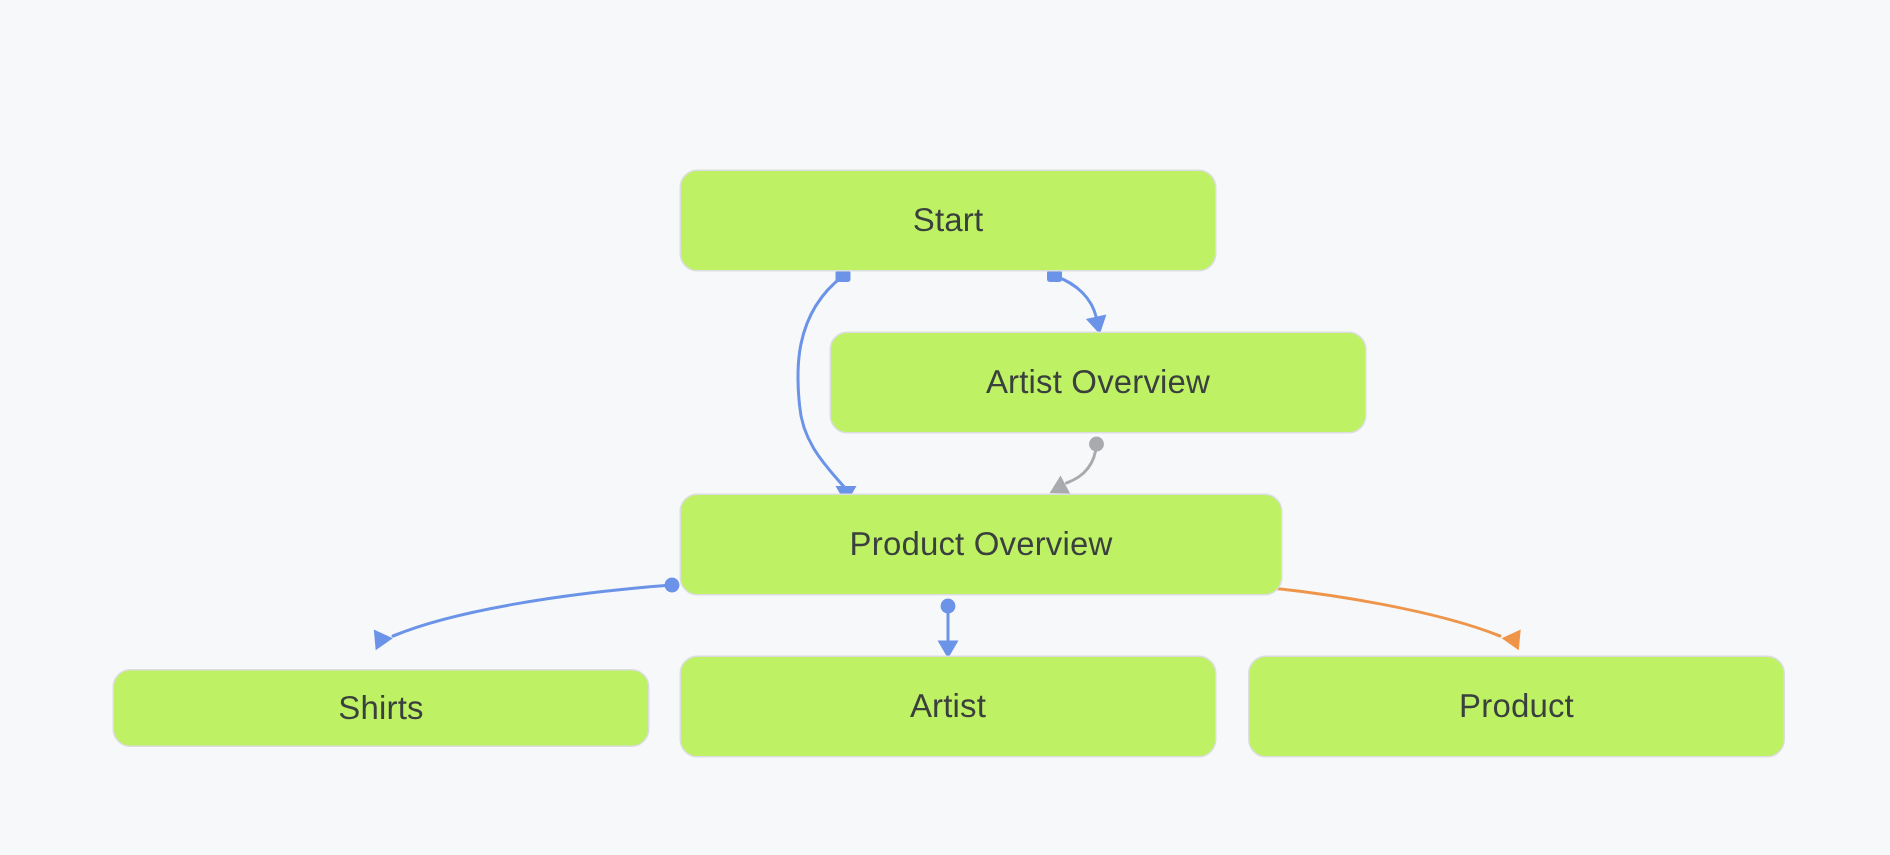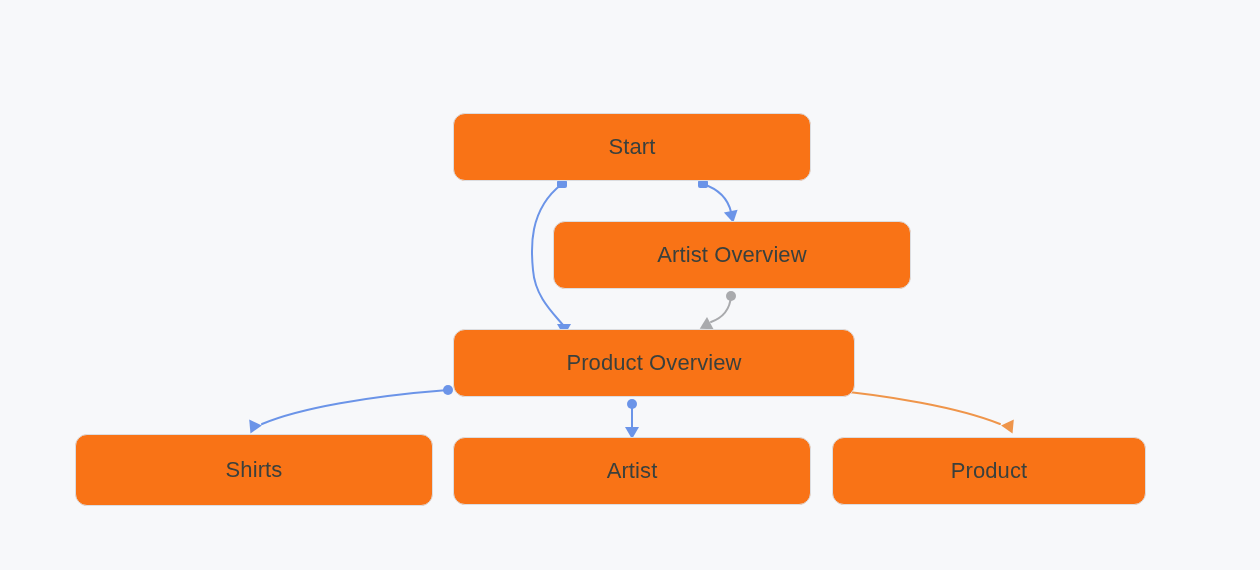--- a/index.html
+++ b/index.html
@@ -22,21 +22,21 @@
     position: absolute;
     left: 0;
     top: 0;
     width: 1260px;
     height: 570px;
     pointer-events: none;
   }
   .node {
     position: absolute;
     box-sizing: border-box;
-    background: #f97316;
+    background: #bef264;
     border: 1px solid #dcdde0;
     border-radius: 12px;
     display: flex;
     align-items: center;
     justify-content: center;
     color: #3a403d;
     font-size: 22px;
     font-family: "Liberation Sans", sans-serif;
     letter-spacing: 0.1px;
     box-shadow: 0 0 0 0 rgba(0,0,0,0);
@@ -85,23 +85,23 @@
   <div id="node-layer">
       <div class="node" style="left: 453px; top: 113px; width: 358px; height: 68px;">
         <span class="node-label">Start</span>
       </div>
       <div class="node" style="left: 553px; top: 221px; width: 358px; height: 68px; text-align: right;">
         <span class="node-label">Artist Overview</span>
       </div>
       <div class="node" style="left: 453px; top: 329px; width: 402px; height: 68px;">
         <span class="node-label">Product Overview</span>
       </div>
-      <div class="node" style="left: 75px; top: 434px; width: 358px; height: 72px;">
+      <div class="node" style="left: 75px; top: 446px; width: 358px; height: 52px;">
         <span class="node-label">Shirts</span>
       </div>
       <div class="node" style="left: 453px; top: 437px; width: 358px; height: 68px;">
         <span class="node-label">Artist</span>
       </div>
-      <div class="node" style="left: 832px; top: 437px; width: 314px; height: 68px;">
+      <div class="node" style="left: 832px; top: 437px; width: 358px; height: 68px;">
         <span class="node-label">Product</span>
       </div>
     </div>
 </div>
 
 </body></html>

